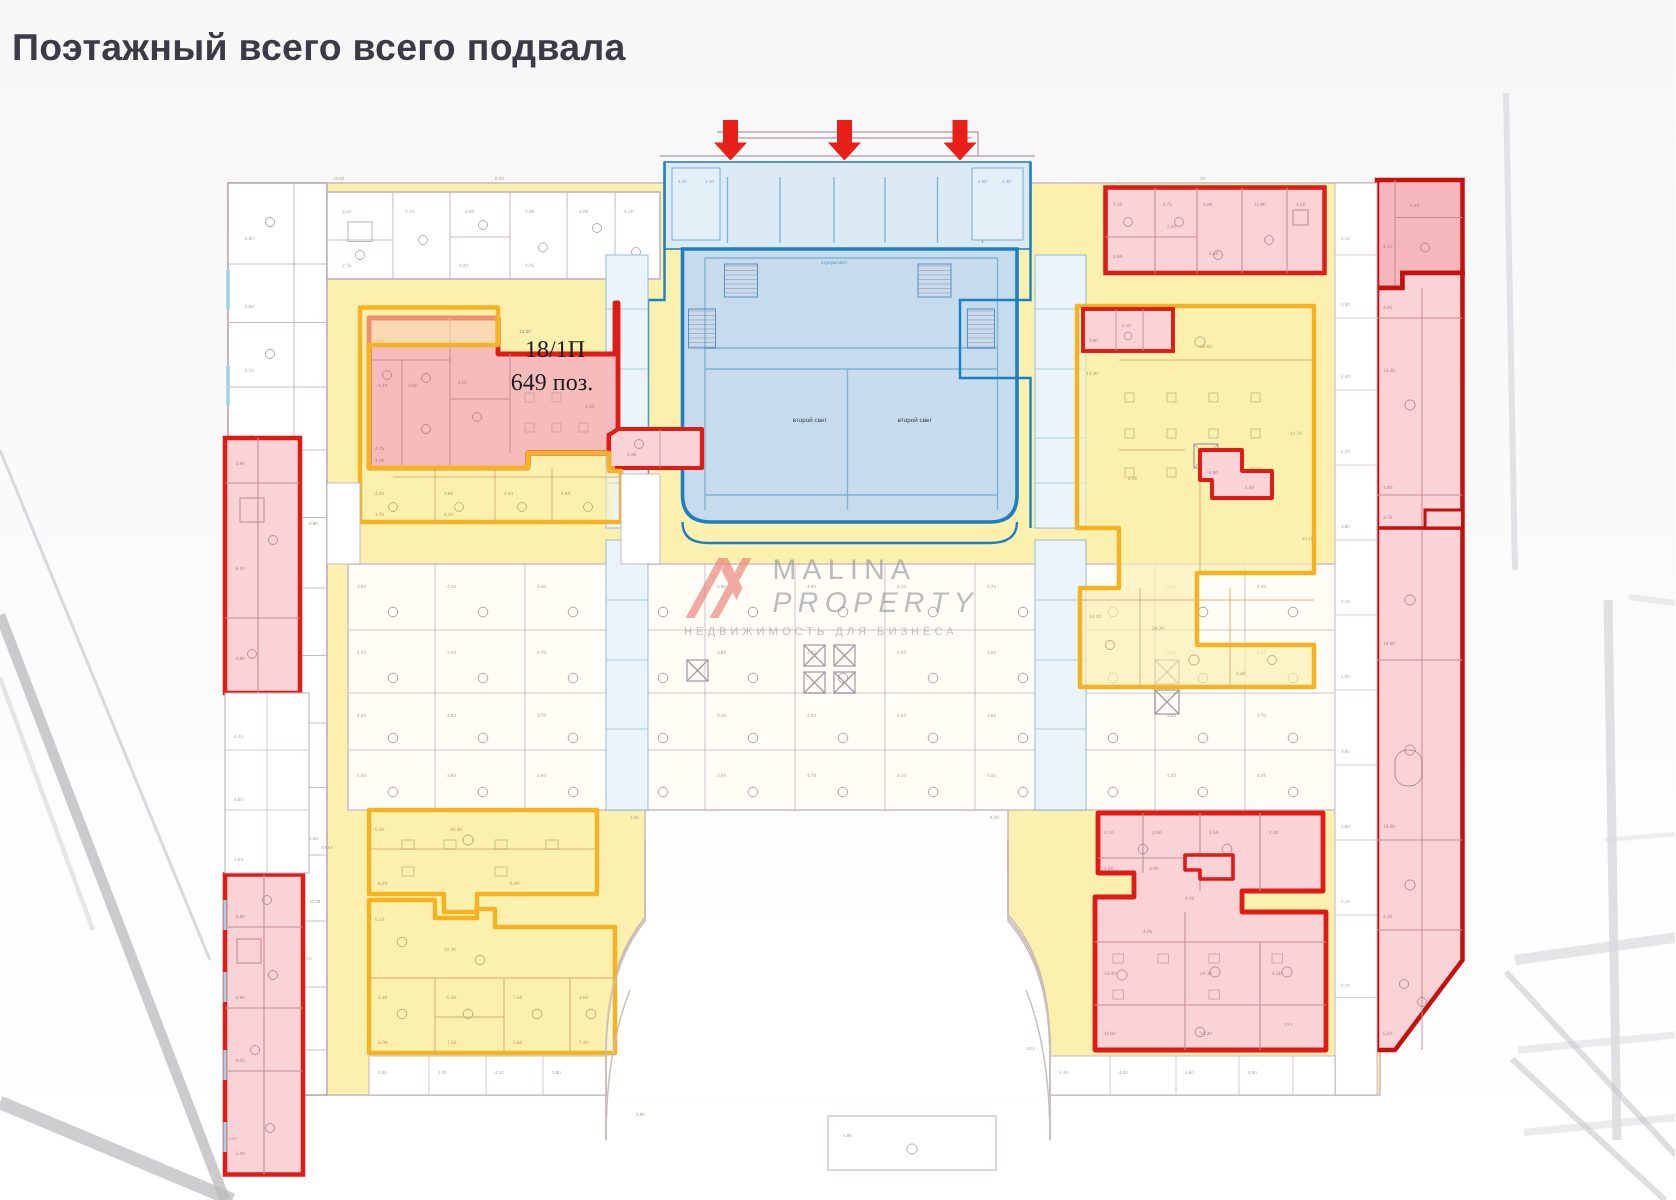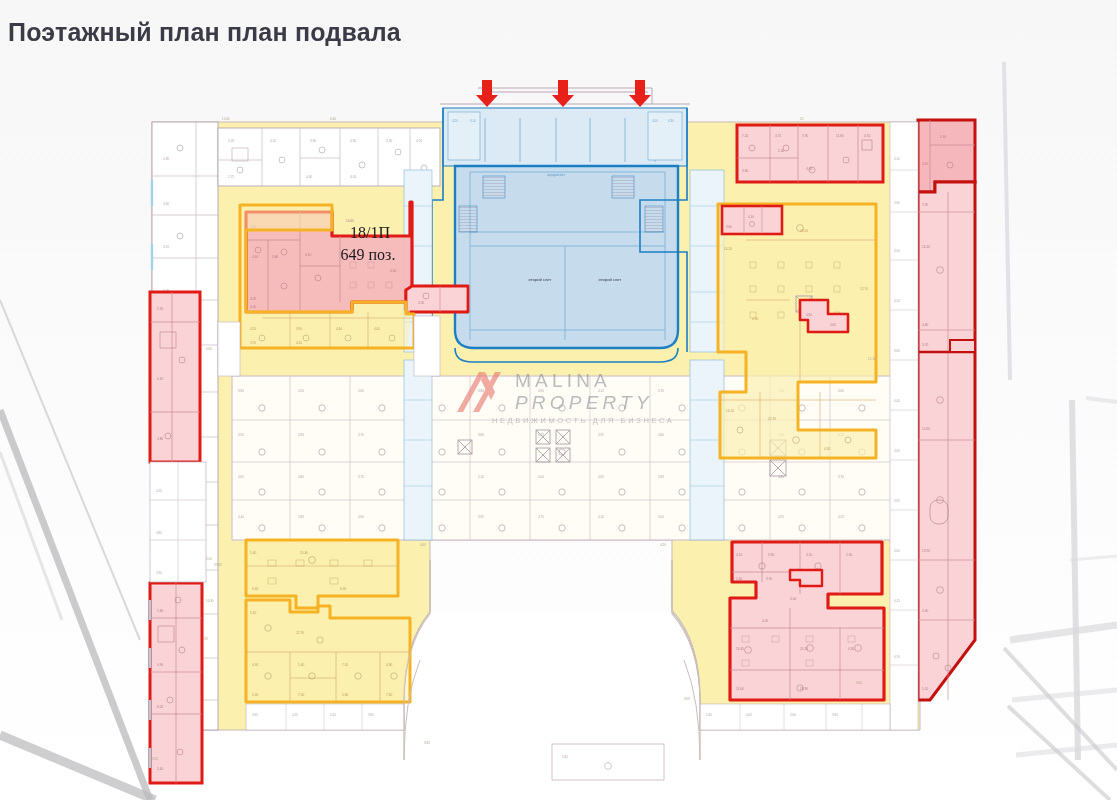--- a/index.html
+++ b/index.html
@@ -25,21 +25,21 @@
 
   
   #plan{position:absolute;left:0;top:0;width:1117px;height:800px;}
 
   
   .wm{position:absolute;left:455px;top:368px;width:220px;height:58px;pointer-events:none;}
   .wm-text{position:absolute;left:60px;top:0px;color:#8e8e99;opacity:.60;
            font-family:"Liberation Sans",sans-serif;}
   .wm-1{font-size:19px;letter-spacing:4.2px;top:2px;}
   .wm-2{font-size:19px;letter-spacing:4.2px;top:24px;font-style:italic;}
-  .wm-3{font-size:7.5px;letter-spacing:2.6px;top:48px;left:1px;color:#9b9ba4;margin-left:36px;}
+  .wm-3{font-size:7.5px;letter-spacing:2.6px;top:48px;left:1px;color:#9b9ba4;}
   .wm-mark{position:absolute;left:0;top:2px;width:56px;height:44px;opacity:.62;}
 
   
   .arrow{position:absolute;width:24px;height:27px;}
 </style>
 </head>
 <body>
 
 <div id="page">
 
@@ -74,21 +74,21 @@
       <g stroke="#c9c9ce" fill="none" opacity=".6">
         <path d="M1004 648 L1117 770" stroke-width="4"></path>
         <path d="M1008 706 L1110 800" stroke-width="4"></path>
       </g>
       <g stroke="#e2e2e6" fill="none">
         <path d="M1004 62 L1010 380" stroke-width="4"></path>
       </g>
     </svg>
   </div>
 
-  <div class="title">Поэтажный план план подвала</div>
+  <div class="title">Поэтажный всего всего подвала</div>
 
   <svg id="plan" viewBox="0 0 1117 800">
     <defs>
 
       <pattern id="hatch" width="4" height="4" patternUnits="userSpaceOnUse">
         <path d="M0 4 L4 0" stroke="#cbb8c9" stroke-width=".6"></path>
       </pattern>
       <pattern id="stairs" width="6" height="3" patternUnits="userSpaceOnUse">
         <path d="M0 0 H6" stroke="#9a8aa0" stroke-width=".7"></path>
       </pattern>

